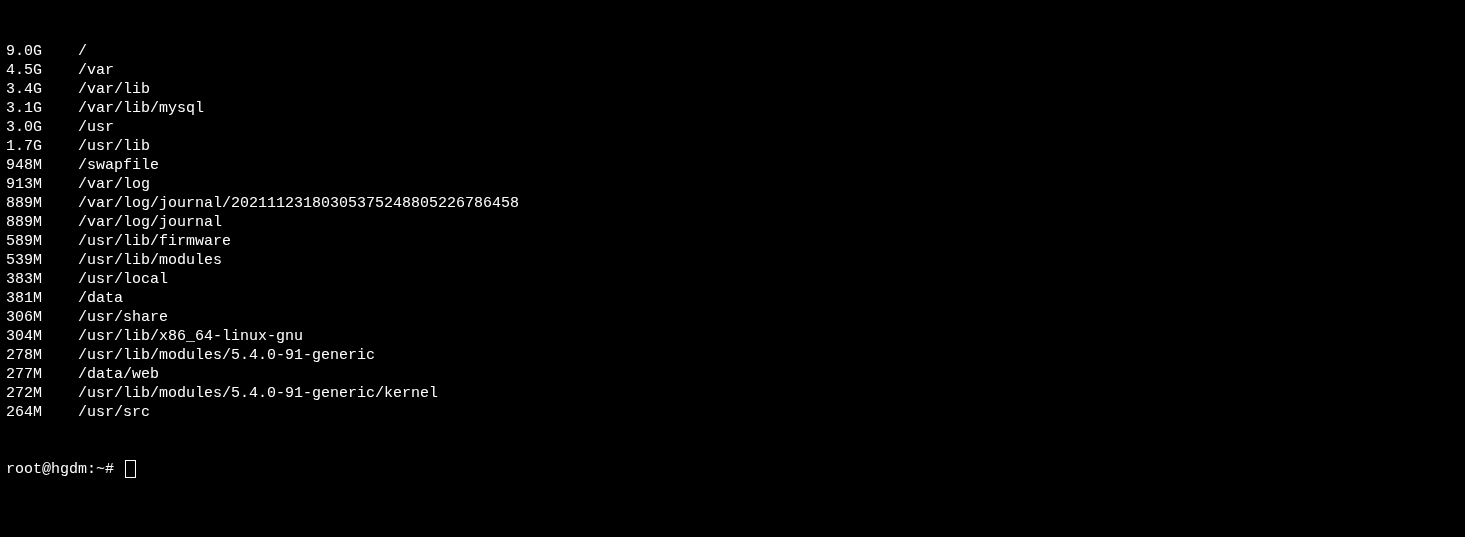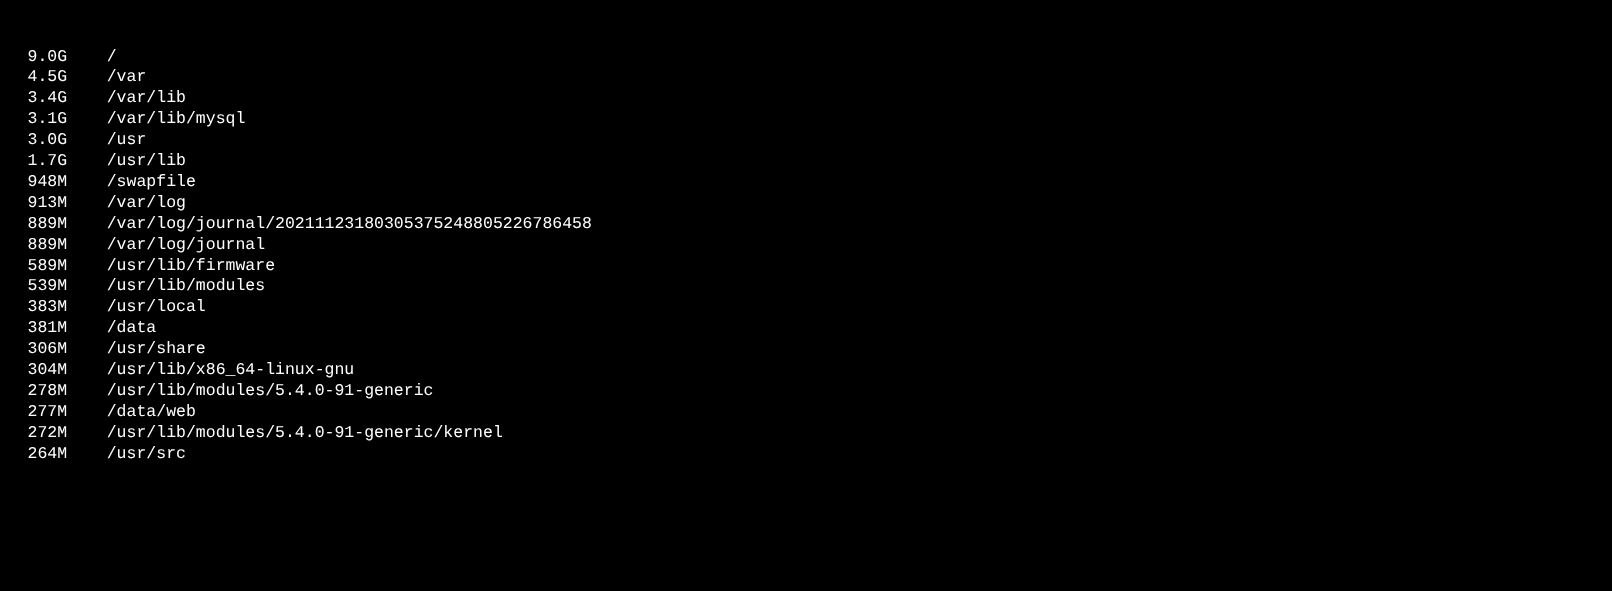--- a/index.html
+++ b/index.html
@@ -25,29 +25,29 @@
       position: absolute;
       border: 1px solid #ff3344;
       top: 2px;
       left: 110px;
       width: 446px;
       height: 21px;
       pointer-events: none;
     }
     .row {
       display: block;
-      margin-left: 19px;
     }
     .cursor {
       display: inline-block;
       width: 9px;
       height: 16px;
       border: 1px solid #ffffff;
       vertical-align: middle;
       margin-left: 2px;
     }
   </style>
 </head>
 <body>
 
 <div class="terminal">
   <div id="output-rows"><div class="row"><span>9.0G    </span><span>/</span></div><div class="row"><span>4.5G    </span><span>/var</span></div><div class="row"><span>3.4G    </span><span>/var/lib</span></div><div class="row"><span>3.1G    </span><span>/var/lib/mysql</span></div><div class="row"><span>3.0G    </span><span>/usr</span></div><div class="row"><span>1.7G    </span><span>/usr/lib</span></div><div class="row"><span>948M    </span><span>/swapfile</span></div><div class="row"><span>913M    </span><span>/var/log</span></div><div class="row"><span>889M    </span><span>/var/log/journal/20211123180305375248805226786458</span></div><div class="row"><span>889M    </span><span>/var/log/journal</span></div><div class="row"><span>589M    </span><span>/usr/lib/firmware</span></div><div class="row"><span>539M    </span><span>/usr/lib/modules</span></div><div class="row"><span>383M    </span><span>/usr/local</span></div><div class="row"><span>381M    </span><span>/data</span></div><div class="row"><span>306M    </span><span>/usr/share</span></div><div class="row"><span>304M    </span><span>/usr/lib/x86_64-linux-gnu</span></div><div class="row"><span>278M    </span><span>/usr/lib/modules/5.4.0-91-generic</span></div><div class="row"><span>277M    </span><span>/data/web</span></div><div class="row"><span>272M    </span><span>/usr/lib/modules/5.4.0-91-generic/kernel</span></div><div class="row"><span>264M    </span><span>/usr/src</span></div></div>
+  <div class="row"><span>root@hgdm</span><span>:</span><span>~</span><span>#</span> <span class="cursor"></span></div>
 </div>
 
 </body></html>

